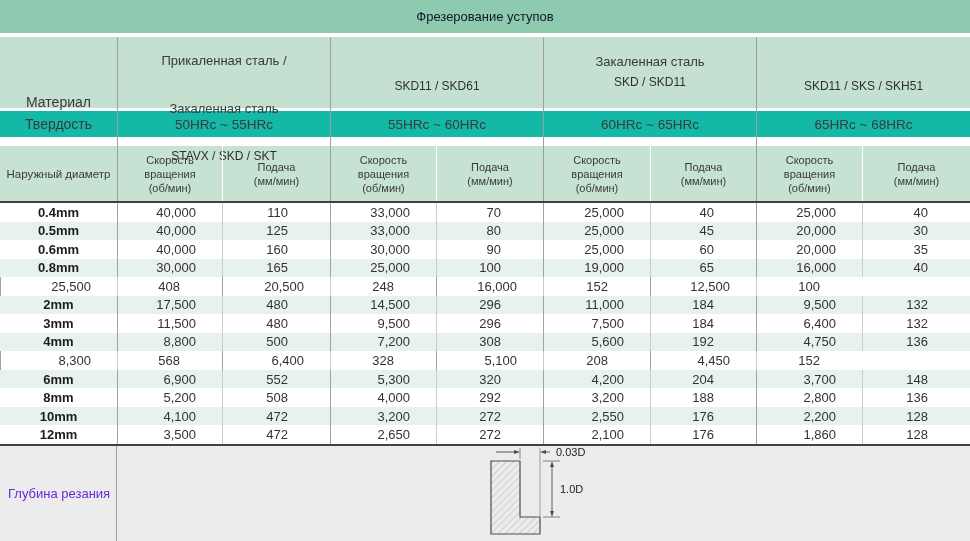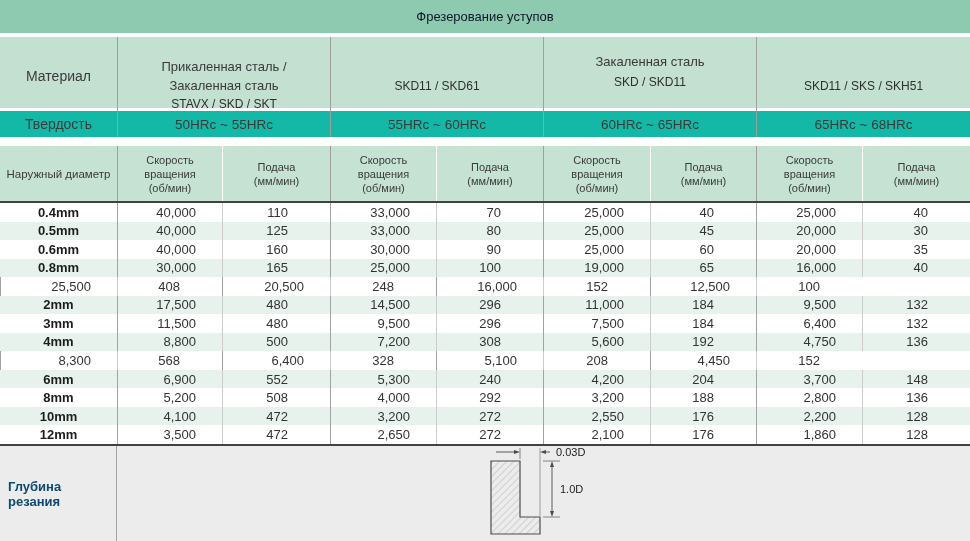--- a/index.html
+++ b/index.html
@@ -16,21 +16,21 @@
   
   .material-row{height:71px;background:#c3e0d1;margin-bottom:3px;}
   .material-row .hcell{border-left:1px solid #9f9f9f;}
   .material-row .hcell:first-child{border-left:none;}
   .span2{grid-column:span 2;}
   .cell{box-sizing:border-box;}
   .mat-label{display:flex;align-items:center;justify-content:center;font-size:14px;}
   .mat-g{display:flex;flex-direction:column;align-items:center;text-align:center;}
   .mat-g .ru{font-size:13px;line-height:19px;}
   .mat-g .codes{font-size:12px;line-height:19px;color:#2f2f2f;}
-  .mat-g1{justify-content:center;padding-top:20px;}
+  .mat-g1{justify-content:center;padding-top:14px;gap:29px;}
   .mat-g2,.mat-g4{padding-top:40px;}
   .mat-g3{padding-top:14px;}
   .mat-g3 .ru{line-height:22px;}
   
   .hardness-row{height:26px;background:#14b8a6;margin-bottom:9px;}
   .hardness-row .hcell{display:flex;align-items:center;justify-content:center;font-size:13.5px;border-left:1px solid #9f9f9f;}
   .hardness-row .hcell:first-child{border-left:none;font-size:14px;}
   
   .colheader-row{height:55px;background:#c6e2d3;}
   .colheader-row .chcell{
@@ -47,21 +47,21 @@
   .drow.tint{background:#e7f2ec;}
   .drow .cell{display:flex;align-items:center;font-size:13px;color:#333333;}
   .drow .dia{justify-content:center;font-weight:bold;color:#1c1c1c;}
   .drow .speed{justify-content:flex-end;padding-right:26px;border-left:1px solid #a2a2a2;}
   .drow .feed{justify-content:flex-end;padding-right:42px;border-left:1px solid #cccccc;}
   
   .depth-row{height:95px;background:#ececec;position:relative;}
   .depth-label-cell{
     position:absolute;left:0;top:0;bottom:0;width:117px;box-sizing:border-box;
     border-right:1px solid #a2a2a2;display:flex;align-items:center;padding-left:8px;
-    font-size:13px;color:#0c4a6e;font-weight:bold;
+    font-size:13px;color:#6d28d9;
   }
   .diagram{position:absolute;left:486px;top:0px;}
   .bottom-bar{height:6px;background:#6e6e6e;}
 </style>
 </head>
 <body>
 
 <div id="page">
 
   <div class="title-bar">
@@ -237,21 +237,21 @@
         <div class="cell speed">5,100</div>
         <div class="cell feed">208</div>
         <div class="cell speed">4,450</div>
         <div class="cell feed">152</div>
       </div>
       <div class="grid drow tint">
         <div class="cell dia">6mm</div>
         <div class="cell speed">6,900</div>
         <div class="cell feed">552</div>
         <div class="cell speed">5,300</div>
-        <div class="cell feed">240</div>
+        <div class="cell feed">320</div>
         <div class="cell speed">4,200</div>
         <div class="cell feed">204</div>
         <div class="cell speed">3,700</div>
         <div class="cell feed">148</div>
       </div>
       <div class="grid drow">
         <div class="cell dia">8mm</div>
         <div class="cell speed">5,200</div>
         <div class="cell feed">508</div>
         <div class="cell speed">4,000</div>

